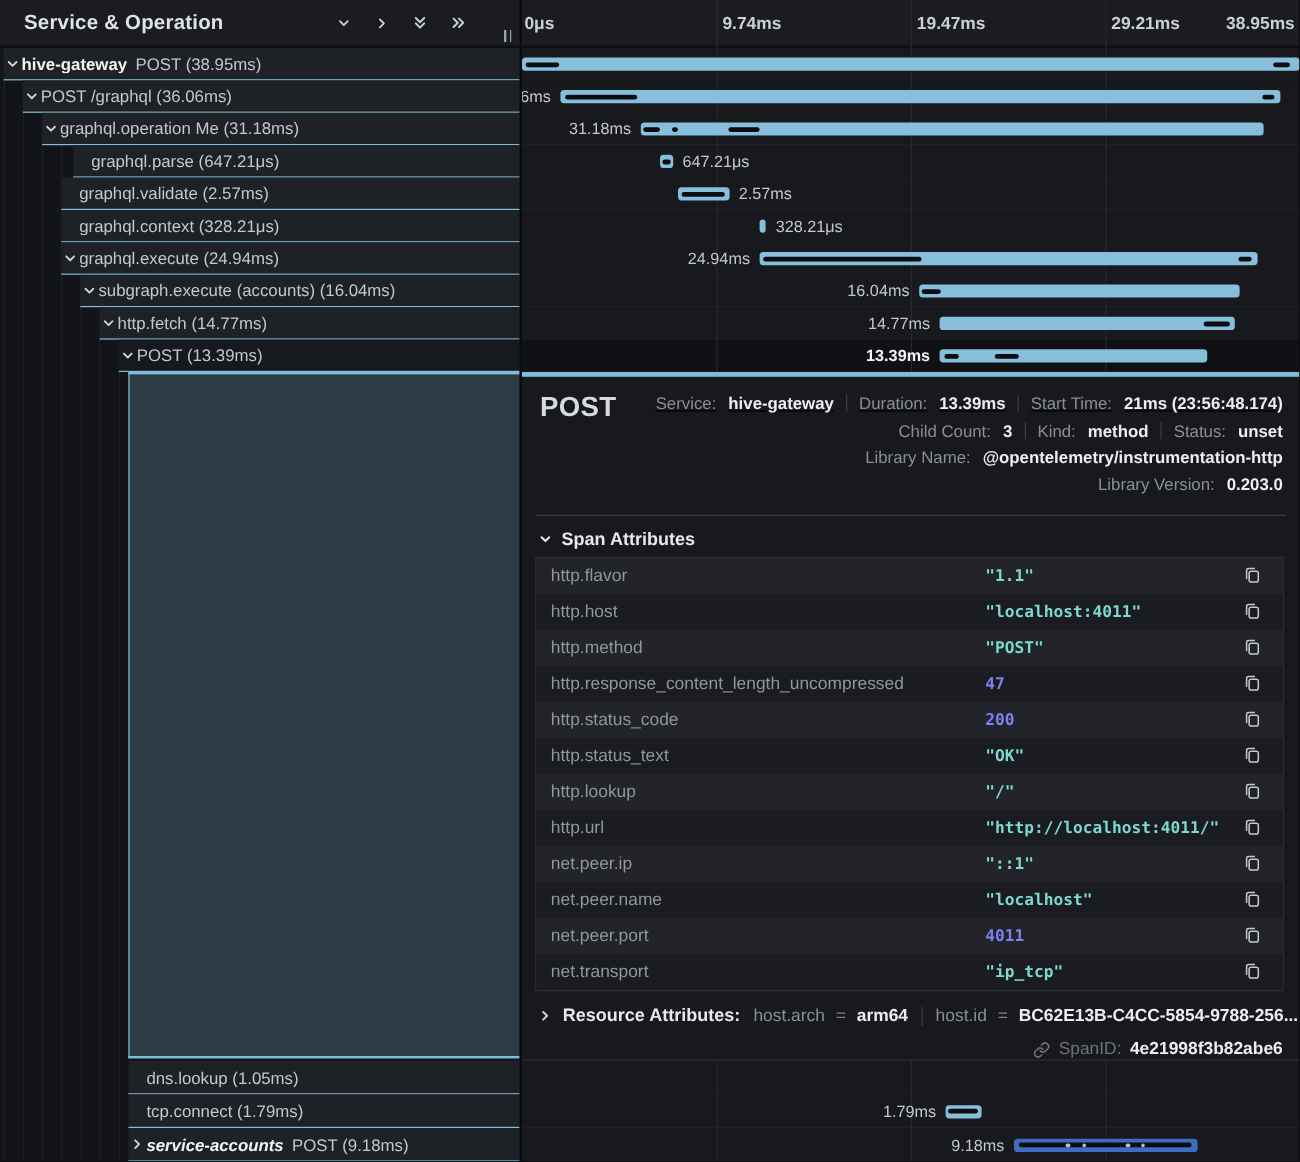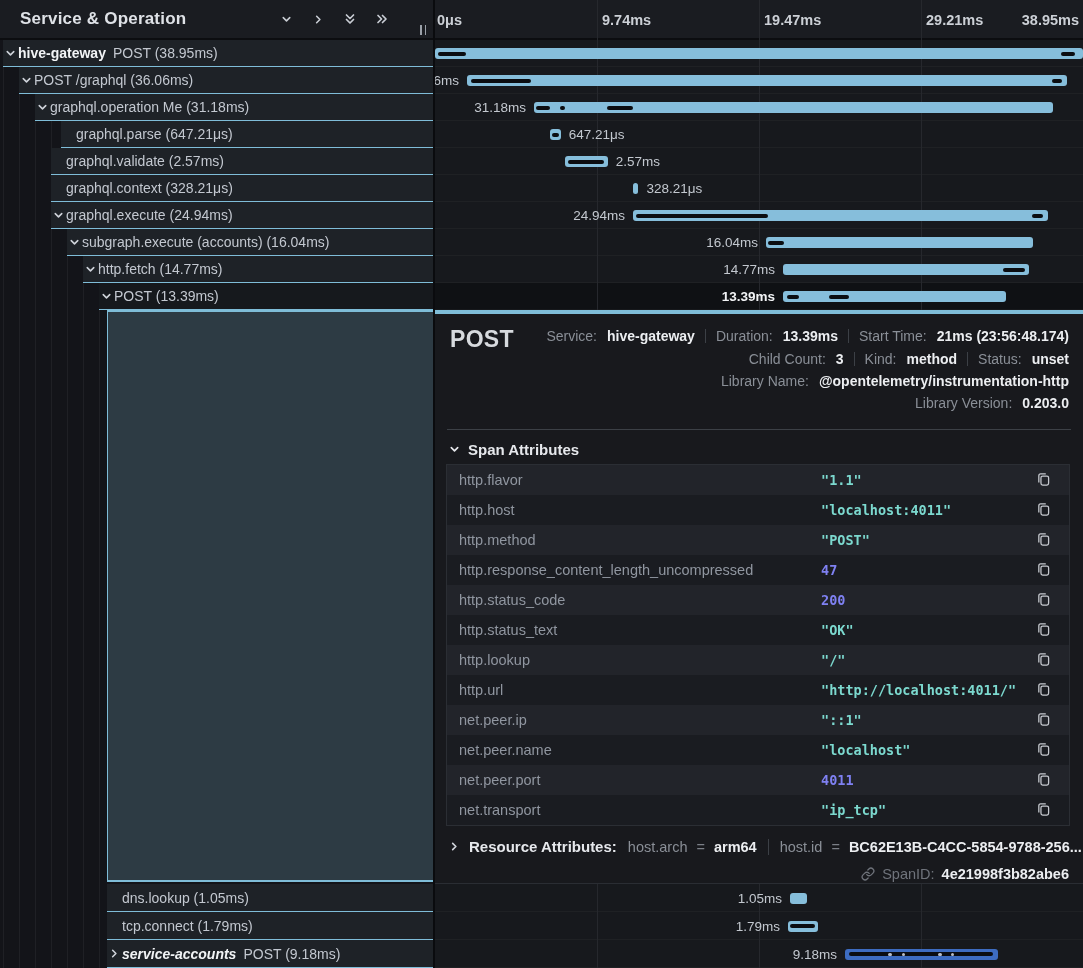--- a/index.html
+++ b/index.html
@@ -61,21 +61,21 @@
   .arow{position:relative;height:30px;display:flex;align-items:center}
   .arow:nth-child(odd){background:var(--trowodd)} .arow:nth-child(even){background:var(--troweven)}
   .akey{padding-left:12px;font-size:14.5px;color:#9096a0}
   .aval{position:absolute;left:374px;font-family:"DejaVu Sans Mono",monospace;font-size:13.5px;font-weight:700}
   .aval.str{color:var(--teal)} .aval.num{color:var(--purple)}
   .acopy{position:absolute;right:16px;top:6px;width:18px;height:18px;color:#c6c9cf;cursor:pointer}
   .res-line{position:absolute;left:14px;top:524px;display:flex;align-items:center;gap:9px;white-space:nowrap;font-size:14.5px}
   .res-line .rt{color:#e6e8ec;font-weight:700;font-size:15px;margin-right:2px}
   .res-line .k{color:var(--gray)} .res-line .eq{color:#7b7f87} .res-line b{color:var(--white)}
   .res-line .sep{width:1px;height:16px;background:#3c4046;margin:0 2px}
-  .spanid{position:absolute;right:14px;top:552px;display:flex;align-items:center;gap:7px;font-size:14.5px}
+  .spanid{position:absolute;right:14px;top:552px;display:flex;align-items:flex-end;gap:7px;font-size:14.5px}
   .spanid .k{color:#6f737b} .spanid b{color:var(--white);font-weight:700}
   svg{display:block}
 </style>
 </head>
 <body>
 
 <div class="app">
 
   <div class="timeline">
     <div class="tl-bg">
@@ -162,24 +162,20 @@
           </div>
           <div class="blab" style="right: 307.96px;">14.77ms</div>
         </div>
         <div class="trow-fg" style="top: 283px; height: 27px;">
           <div class="bar" style="left: 348.04px; width: 222.766px;">
             <div class="notch" style="left: 4px; width: 12px;"></div>
             <div class="notch" style="left: 46px; width: 20px;"></div>
           </div>
           <div class="blab sel" style="right: 307.96px;">13.39ms</div>
         </div>
-        <div class="trow-fg" style="top: 884px; height: 28px;">
-          <div class="bar" style="left: 355.027px; width: 17.4685px;"></div>
-          <div class="blab" style="right: 300.973px;">1.05ms</div>
-        </div>
         <div class="trow-fg" style="top: 912px; height: 28px;">
           <div class="bar" style="left: 353.031px; width: 29.7797px;">
             <div class="notch" style="left: 2px; width: 25px;"></div>
           </div>
           <div class="blab" style="right: 302.969px;">1.79ms</div>
         </div>
         <div class="trow-fg" style="top: 940px; height: 28px;">
           <div class="bar dark" style="left: 409.929px; width: 152.725px;">
             <div class="notch" style="left: 4px; width: 144px;"></div>
             <div class="dot" style="left: 43px; width: 4px;"></div>
@@ -187,21 +183,21 @@
             <div class="dot" style="left: 93px; width: 4px;"></div>
             <div class="dot" style="left: 106px; width: 3px;"></div>
           </div>
           <div class="blab" style="right: 246.071px;">9.18ms</div>
         </div>
       </div>
 
     <div class="detail-panel">
       <div class="dp-title">POST</div>
       <div id="meta-lines">
-          <div class="meta" style="top: 13px;">
+          <div class="meta" style="top: 13px; text-decoration: underline;">
             <span class="k">Service:</span>
             <b>hive-gateway</b>
             <span class="sep"></span>
             <span class="k">Duration:</span>
             <b>13.39ms</b>
             <span class="sep"></span>
             <span class="k">Start Time:</span>
             <b>21ms (23:56:48.174)</b>
           </div>
           <div class="meta" style="top: 36px;">

